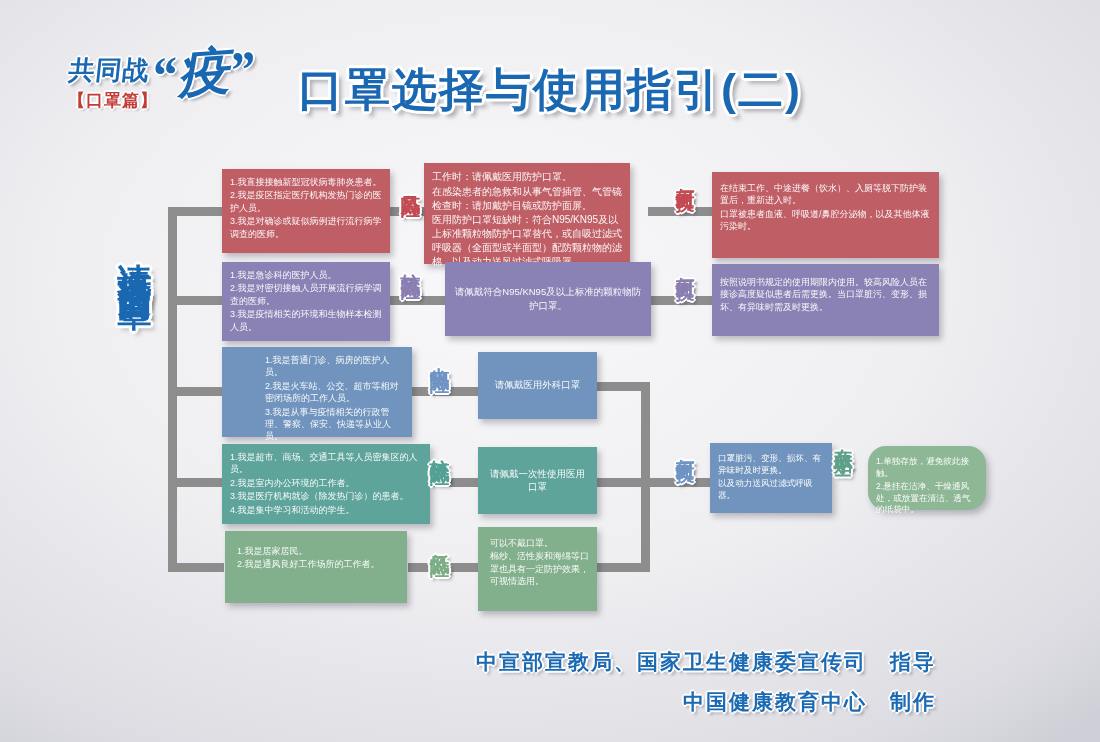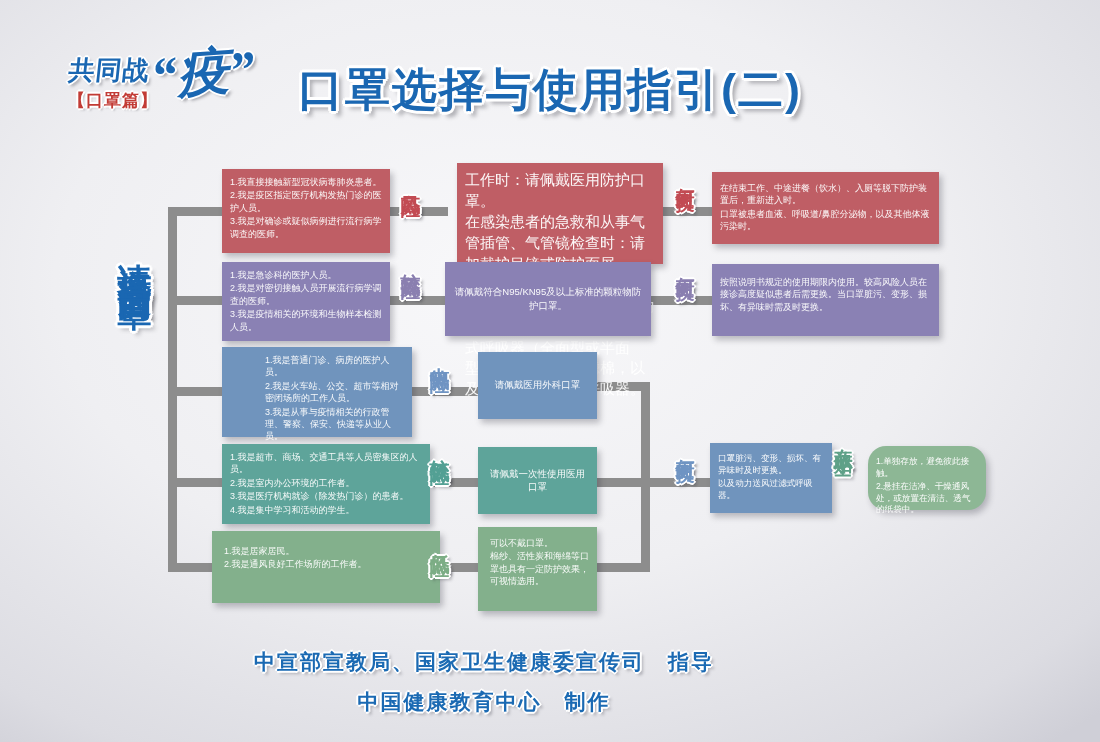--- a/index.html
+++ b/index.html
@@ -52,21 +52,21 @@
   .box .line { margin:0 0 1px 0; }
   .center-box { display:flex; flex-direction:column; justify-content:center; text-align:center; font-size:9.5px; }
   
   .bg-red    { background:#bf5e65; } .tx-red    { color:#c24b53; }
   .bg-purple { background:#8a81b4; } .tx-purple { color:#8a7fb0; }
   .bg-blue   { background:#7094bd; } .tx-blue   { color:#6f94c3; }
   .bg-teal   { background:#5ea49a; } .tx-teal   { color:#53a094; }
   .bg-green  { background:#83b08c;padding-left:12px; } .tx-green  { color:#7cad85; }
   .bg-green2 { background:#8db795;border-radius:18px; } .tx-green2 { color:#5fa188; }
   
-  .credits { position:absolute; left:16px; top:648px; width:936px; text-align:center; }
+  .credits { position:absolute; left:0; top:648px; width:936px; text-align:right; }
   .credit-line {
     font-size:21px; font-weight:bold; color:#1b6ab3; letter-spacing:2px; margin-bottom:12px;
     text-shadow:-2px 0 #fff,2px 0 #fff,0 -2px #fff,0 2px #fff,-1px -1px #fff,1px 1px #fff,3px 3px 3px rgba(70,70,80,.4);
   }
 </style>
 </head>
 <body>
 
 <div class="poster">
 
@@ -88,28 +88,28 @@
   <div class="conn" style="left:172px; top:478px; width:52px; height:9px;"></div>
   <div class="conn" style="left:168px; top:563px; width:56px; height:9px;"></div>
 
   <div class="box bg-red" style="left:222px; top:169px; width:168px; height:84px;">
       <div class="line">1.我直接接触新型冠状病毒肺炎患者。</div>
       <div class="line">2.我是疫区指定医疗机构发热门诊的医护人员。</div>
       <div class="line">3.我是对确诊或疑似病例进行流行病学调查的医师。</div>
     </div>
   <div class="conn" style="left:386px; top:207px; width:62px; height:9px;"></div>
   <div class="vlabel vtext tx-red" style="left:401px; top:178px;">高风险</div>
-  <div class="box bg-red" style="left:457px; top:163px; width:206px; height:101px; font-size:15px;">
+  <div class="box bg-red" style="left:424px; top:163px; width:206px; height:101px; font-size:10px;">
       <div class="line">工作时：请佩戴医用防护口罩。</div>
       <div class="line">在感染患者的急救和从事气管插管、气管镜检查时：请加戴护目镜或防护面屏。</div>
       <div class="line">医用防护口罩短缺时：符合N95/KN95及以上标准颗粒物防护口罩替代，或自吸过滤式呼吸器（全面型或半面型）配防颗粒物的滤棉，以及动力送风过滤式呼吸器。</div>
     </div>
   <div class="conn" style="left:648px; top:207px; width:68px; height:9px;"></div>
   <div class="vlabel vtext small tx-red" style="left:676px; top:173px;">何时更换</div>
-  <div class="box bg-red" style="left:712px; top:172px; width:227px; height:72px; padding-top:10px;">
+  <div class="box bg-red" style="left:712px; top:172px; width:227px; height:86px; padding-top:10px;">
       <div class="line">在结束工作、中途进餐（饮水）、入厕等脱下防护装置后，重新进入时。</div>
       <div class="line">口罩被患者血液、呼吸道/鼻腔分泌物，以及其他体液污染时。</div>
     </div>
 
   <div class="box bg-purple" style="left:222px; top:262px; width:168px; height:79px;">
       <div class="line">1.我是急诊科的医护人员。</div>
       <div class="line">2.我是对密切接触人员开展流行病学调查的医师。</div>
       <div class="line">3.我是疫情相关的环境和生物样本检测人员。</div>
     </div>
   <div class="conn" style="left:386px; top:296px; width:62px; height:9px;"></div>
@@ -140,21 +140,21 @@
       <div class="line">2.我是室内办公环境的工作者。</div>
       <div class="line">3.我是医疗机构就诊（除发热门诊）的患者。</div>
       <div class="line">4.我是集中学习和活动的学生。</div>
     </div>
   <div class="conn" style="left:408px; top:478px; width:74px; height:9px;"></div>
   <div class="vlabel vtext tx-teal" style="left:430px; top:444px;">较低风险</div>
   <div class="box bg-teal center-box" style="left:478px; top:447px; width:119px; height:67px;">
       <div class="line">请佩戴一次性使用医用口罩</div>
     </div>
 
-  <div class="box bg-green" style="left:212px; top:531px; width:228px; height:72px; padding-top:14px;">
+  <div class="box bg-green" style="left:225px; top:531px; width:182px; height:72px; padding-top:14px;">
       <div class="line">1.我是居家居民。</div>
       <div class="line">2.我是通风良好工作场所的工作者。</div>
     </div>
   <div class="conn" style="left:408px; top:563px; width:74px; height:9px;"></div>
   <div class="vlabel vtext tx-green" style="left:430px; top:538px;">低风险</div>
   <div class="box bg-green" style="left:478px; top:527px; width:119px; height:84px; padding-top:10px;">
       <div class="line">可以不戴口罩。</div>
       <div class="line">棉纱、活性炭和海绵等口罩也具有一定防护效果，可视情选用。</div>
     </div>
 

